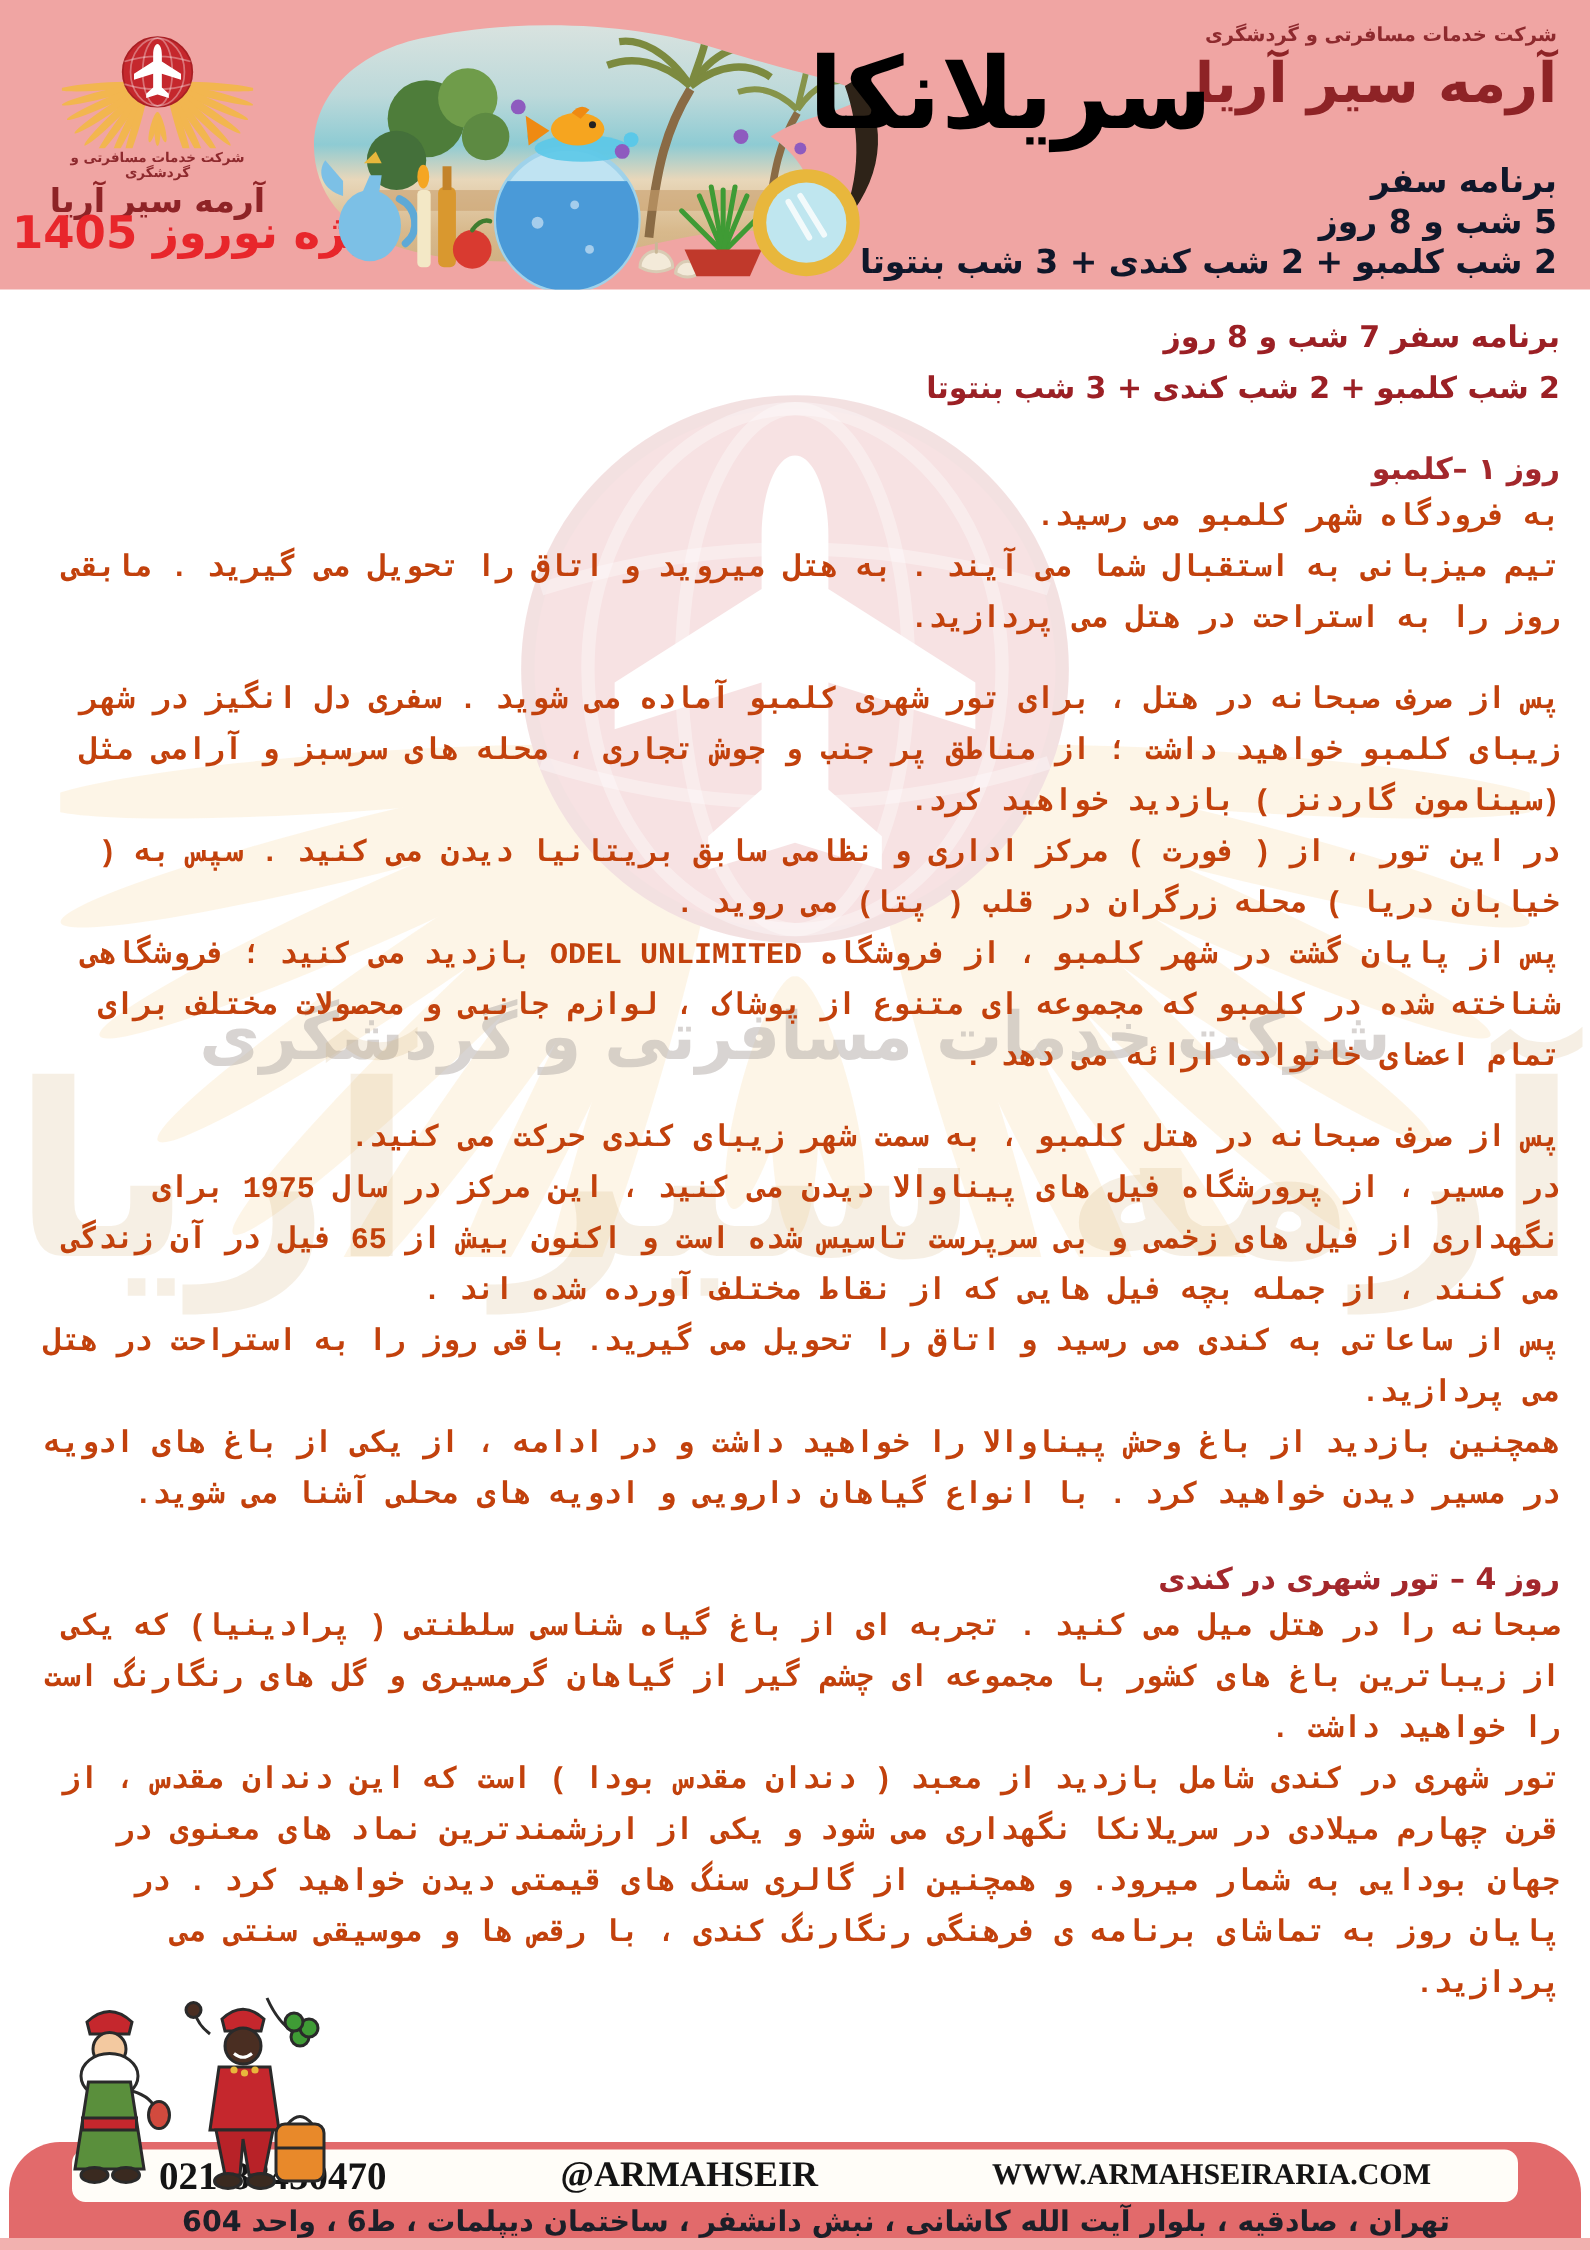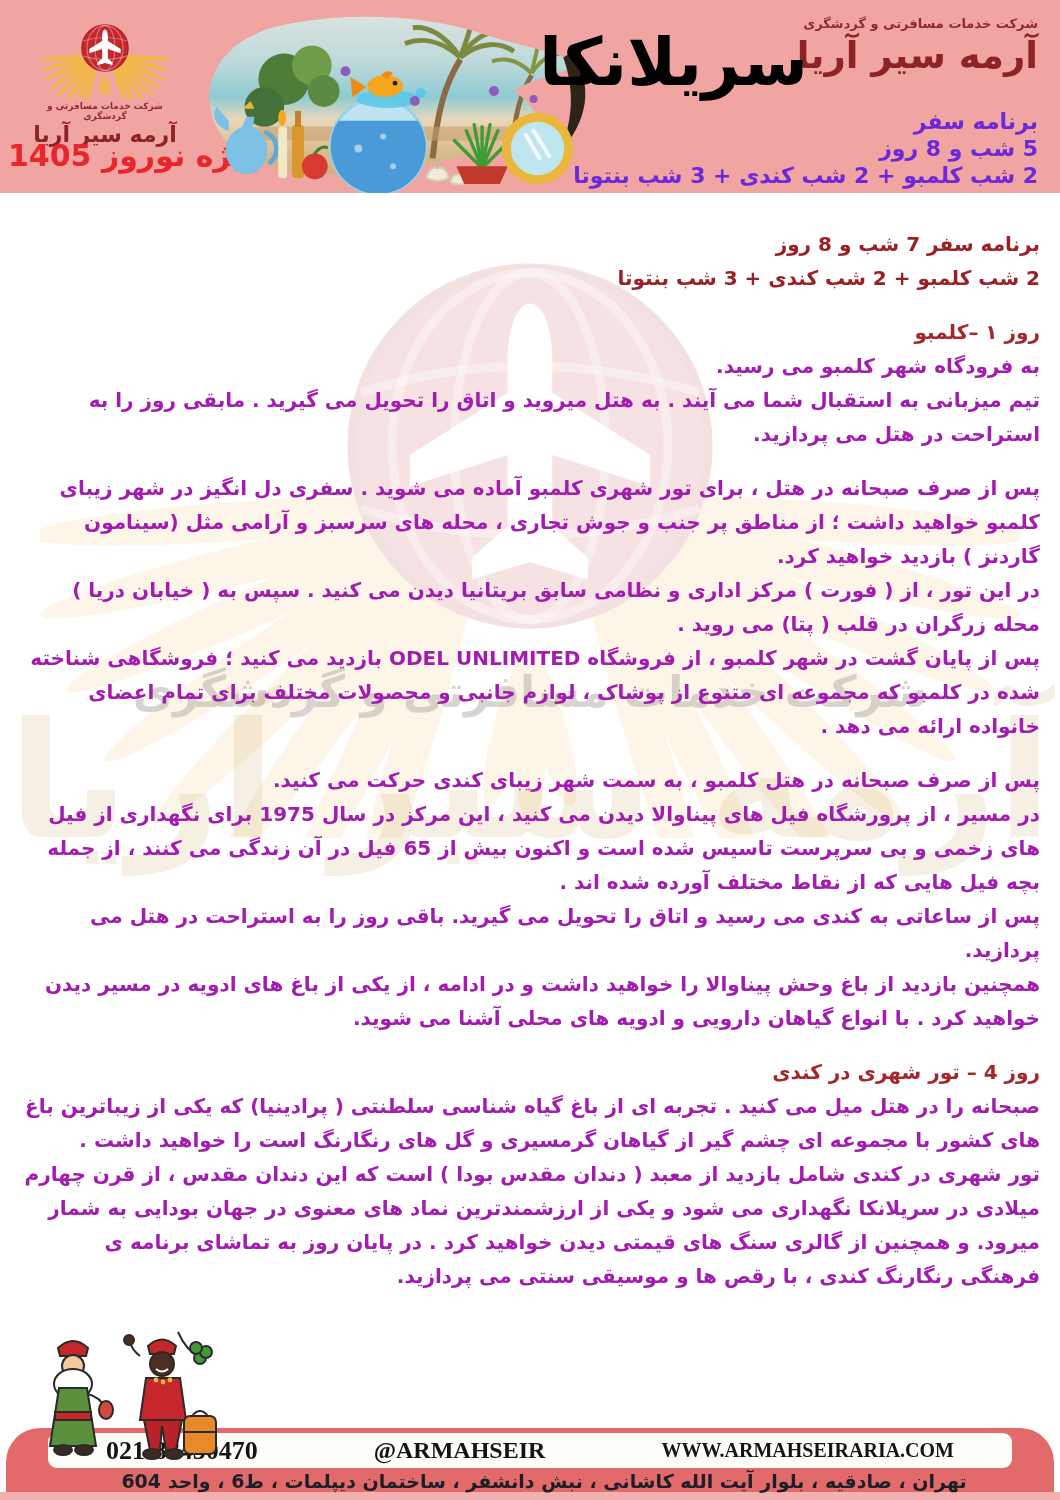--- a/index.html
+++ b/index.html
@@ -12,35 +12,35 @@
   .header{position:absolute;top:0;left:0;right:0;height:193px;background:#f0a5a3;z-index:3;}
   .logo-block{position:absolute;left:30px;top:12px;width:150px;text-align:center;}
   .logo-block svg{display:block;margin:0 auto;}
   .logo-company{font-size:9px;font-weight:700;color:#8e2a2e;margin-top:2px;letter-spacing:.5px;}
   .logo-wordmark{font-size:22px;font-weight:800;color:#8e2326;margin-top:1px;}
   .nowruz-badge{position:absolute;left:8px;top:138px;font-size:30px;font-weight:800;color:#e8262b;}
   .header-art{position:absolute;left:183px;top:0;width:424px;height:193px;}
   .hdr-company{position:absolute;right:22px;top:16px;font-size:13px;font-weight:700;color:#8e2a2e;}
   .hdr-wordmark{position:absolute;right:22px;top:34px;font-size:37px;font-weight:800;color:#8e2326;}
   .main-title{position:absolute;right:252px;top:24px;font-size:66px;font-weight:800;color:#000000;}
-  .hdr-program{position:absolute;right:22px;top:108px;text-align:right;color:#6d28d9;font-weight:800;}
+  .hdr-program{position:absolute;right:22px;top:108px;text-align:right;color:#0f172a;font-weight:800;}
   .hdr-program .pl{font-size:22px;line-height:27px;}
   
   .wm-logo{position:absolute;left:40px;top:170px;opacity:.13;z-index:0;}
   .wm-company{position:absolute;top:666px;left:0;right:0;text-align:center;font-size:44px;font-weight:700;
     color:#b9b2ae;opacity:.55;letter-spacing:8px;white-space:nowrap;z-index:0;}
   .wm-wordmark{position:absolute;top:688px;left:0;right:0;text-align:center;font-size:160px;font-weight:800;
     color:#caa05e;opacity:.16;letter-spacing:10px;white-space:nowrap;z-index:0;}
   
-  .main{position:absolute;top:193px;left:0;right:0;bottom:72px;padding:14px 20px 4px;z-index:1;overflow:hidden;margin-top:20px;}
+  .main{position:absolute;top:193px;left:0;right:0;bottom:72px;padding:14px 20px 4px;z-index:1;overflow:hidden;}
   .main p,.main h3{margin:0;font-size:20px;line-height:34px;font-weight:700;text-align:right;}
   .intro p{color:#9b2025;}
   .day{margin-top:20px;}
   .day-heading{color:#a3282c;}
-  .day p{color:#a21caf;}
+  .day p{color:#c2410c;font-family:Liberation Mono, monospace;}
   
   .footer-strip-bottom{position:absolute;left:0;right:0;bottom:0;height:8px;background:#f2b1af;z-index:2;}
   .footer-band{position:absolute;left:6px;right:6px;bottom:8px;height:64px;background:#e26a6b;
     border-radius:34px 34px 0 0;z-index:3;}
   .contact-strip{margin:5px 42px 0;height:35px;border-radius:9px;background:#fffdf8;
     direction:ltr;display:flex;align-items:center;justify-content:space-between;padding:0 58px;
     font-family:"Liberation Serif",serif;font-weight:700;color:#141414;}
   .contact-phone{font-size:26px;}
   .contact-handle{font-size:24px;}
   .contact-site{font-size:20px;}

